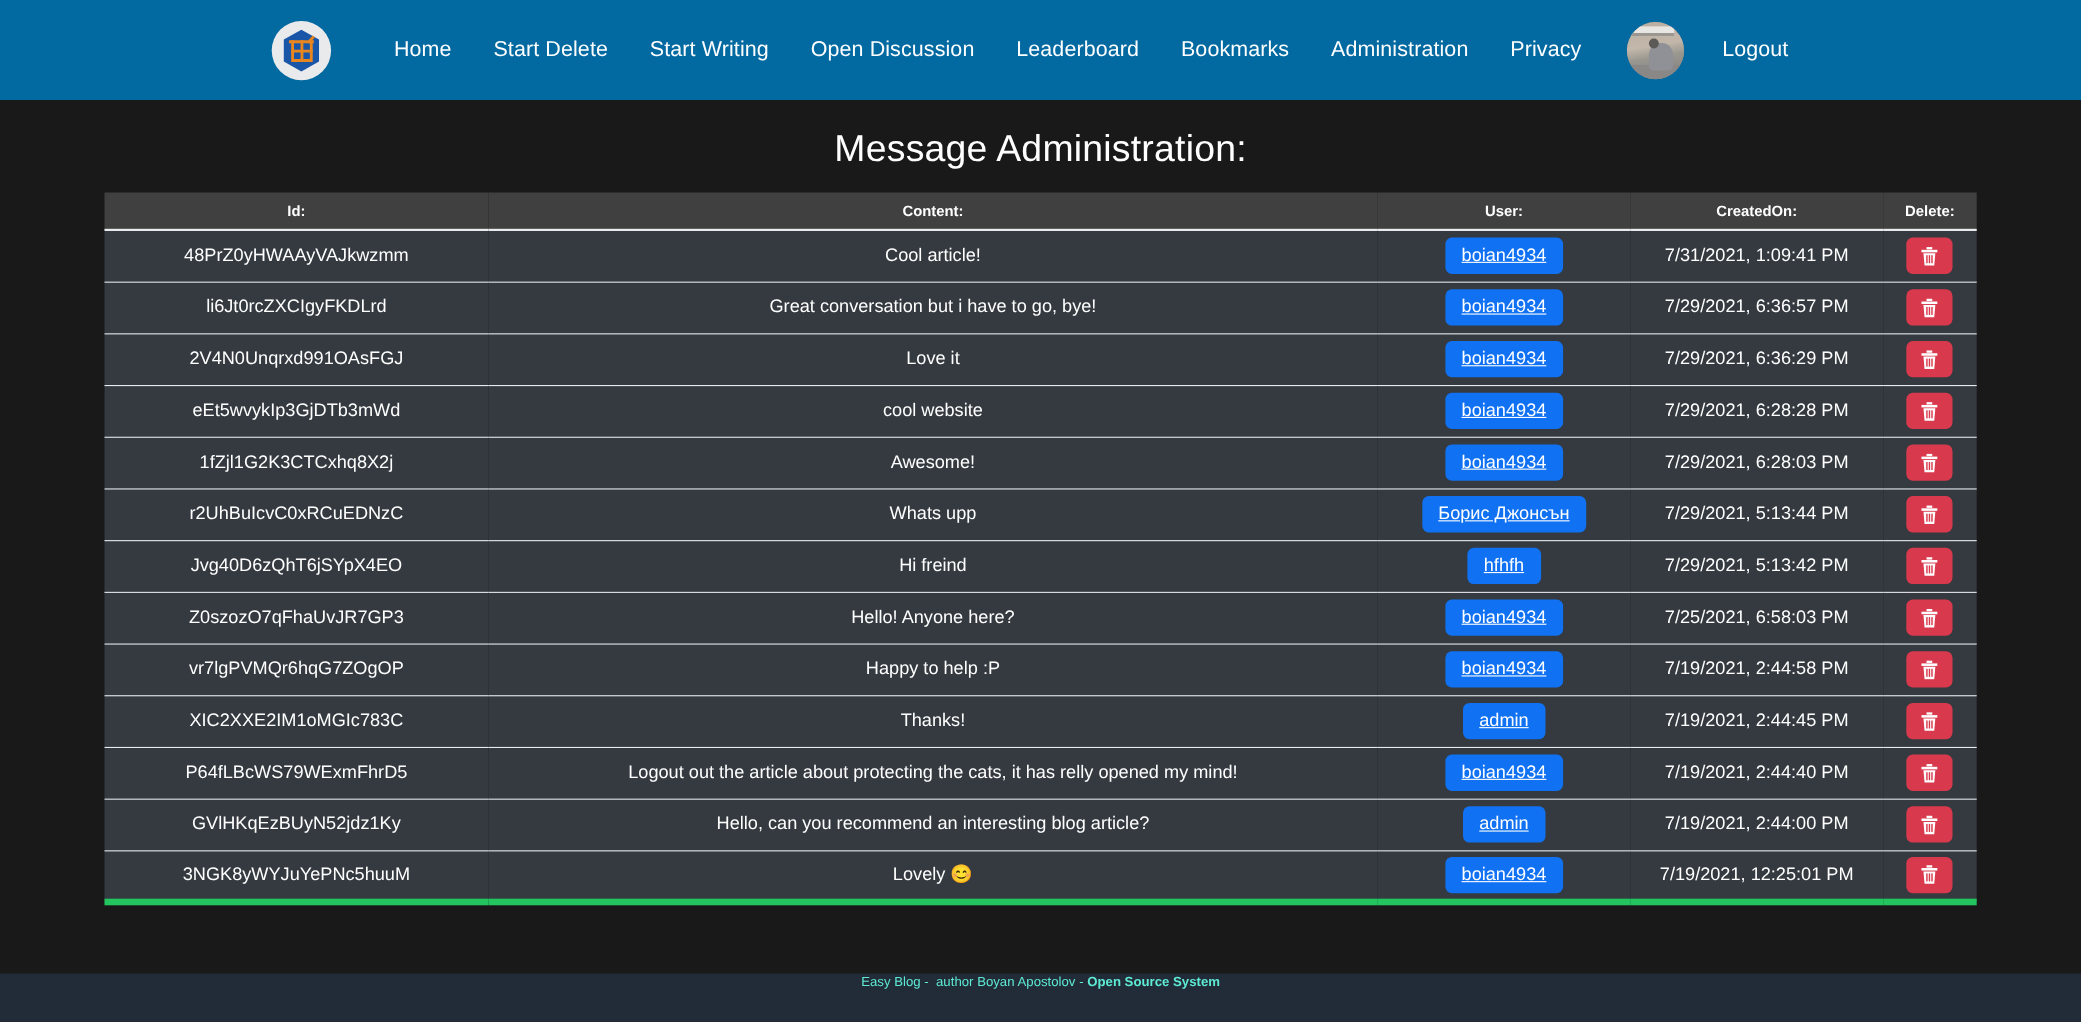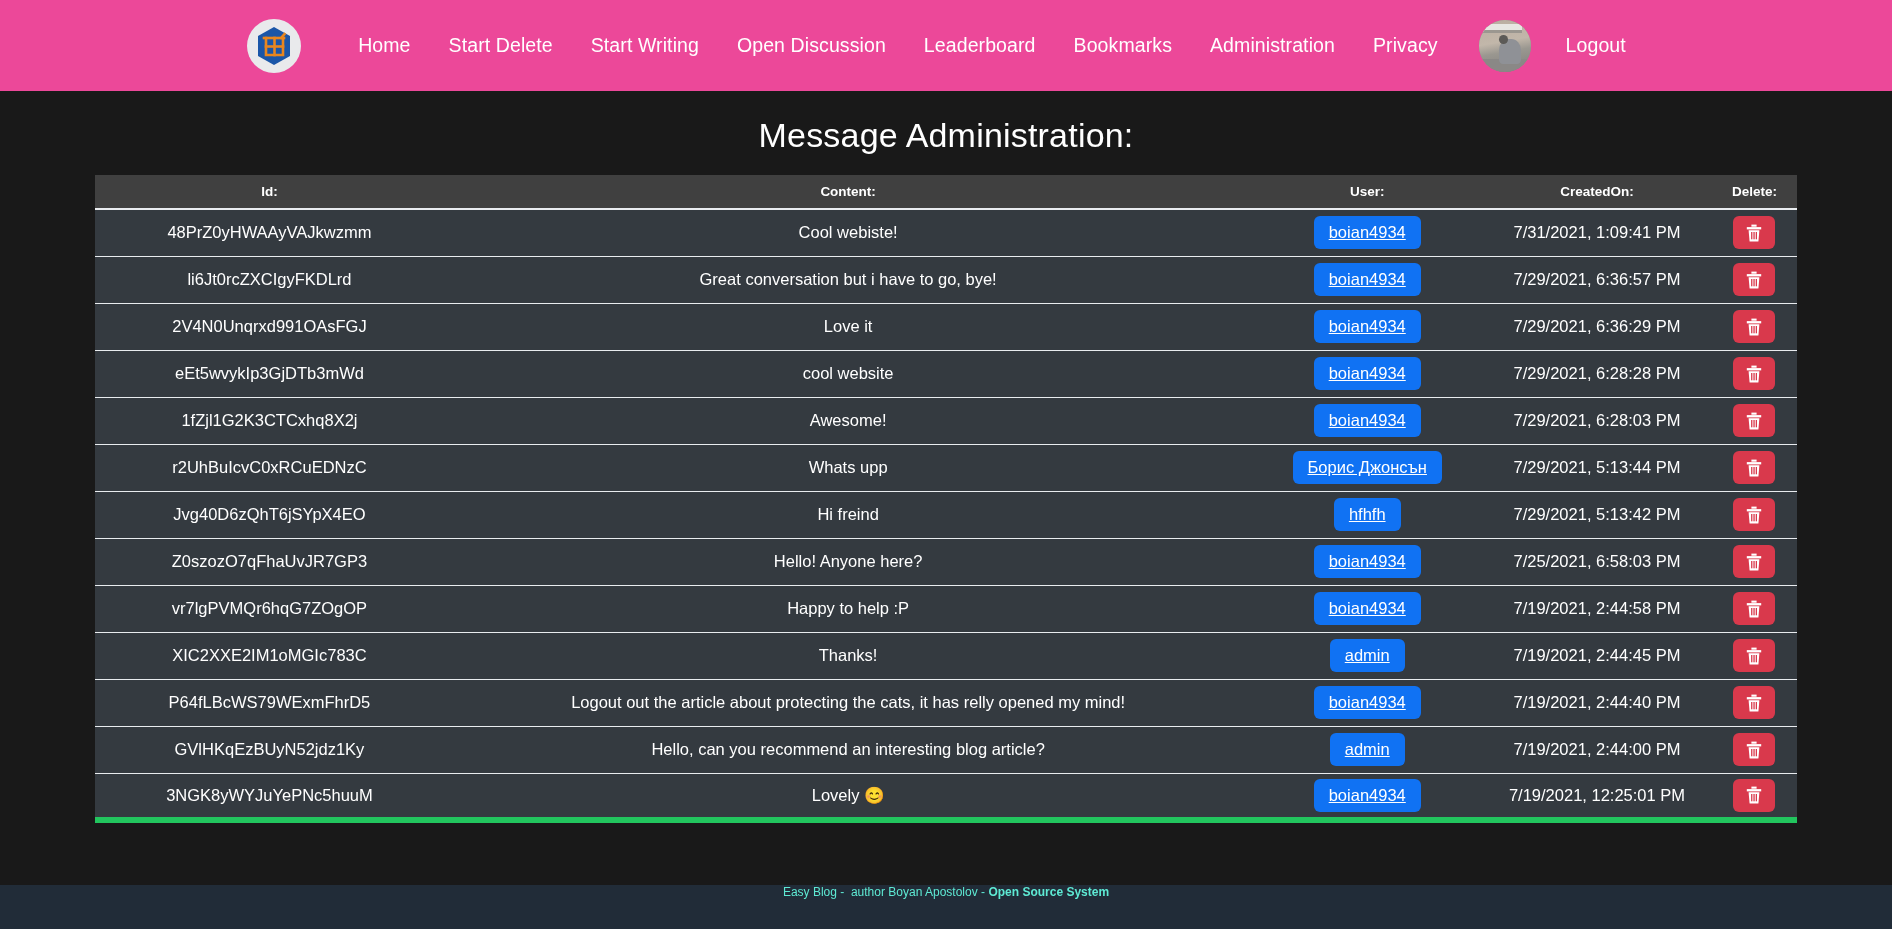--- a/index.html
+++ b/index.html
@@ -8,21 +8,21 @@
     height: 929px;
     background: #191919;
     font-family: "Liberation Sans", sans-serif;
     overflow: hidden;
   }
   body { display: flex; flex-direction: column; }
 
   
   .navbar {
     height: 91px;
-    background: #ec4899;
+    background: #0369a1;
     display: flex;
     align-items: center;
     justify-content: center;
     flex: 0 0 91px;
   }
   .nav-inner {
     display: flex;
     align-items: center;
     gap: 0;
   }
@@ -218,21 +218,21 @@
           <th class="col-id">Id:</th>
           <th class="col-content">Content:</th>
           <th class="col-user">User:</th>
           <th class="col-created">CreatedOn:</th>
           <th class="col-delete">Delete:</th>
         </tr>
       </thead>
       <tbody id="table-body">
           <tr>
             <td>48PrZ0yHWAAyVAJkwzmm</td>
-            <td>Cool webiste!</td>
+            <td>Cool article!</td>
             <td><span class="user-badge">boian4934</span></td>
             <td>7/31/2021, 1:09:41 PM</td>
             <td><button class="del-btn">
                 <span>
                   <svg width="16" height="18" viewBox="0 0 16 18" aria-hidden="true">
                     <rect x="5.4" y="0.6" width="5.2" height="2.1" fill="#ffffff"></rect>
                     <rect x="0.8" y="3.1" width="14.4" height="2.3" fill="#ffffff"></rect>
                     <path d="M2.6 6.2 H13.4 L12.4 17.4 H3.6 Z" fill="#ffffff"></path>
                     <rect x="5.1" y="8.0" width="1.3" height="7.3" fill="#d9394c"></rect>
                     <rect x="7.4" y="8.0" width="1.3" height="7.3" fill="#d9394c"></rect>

